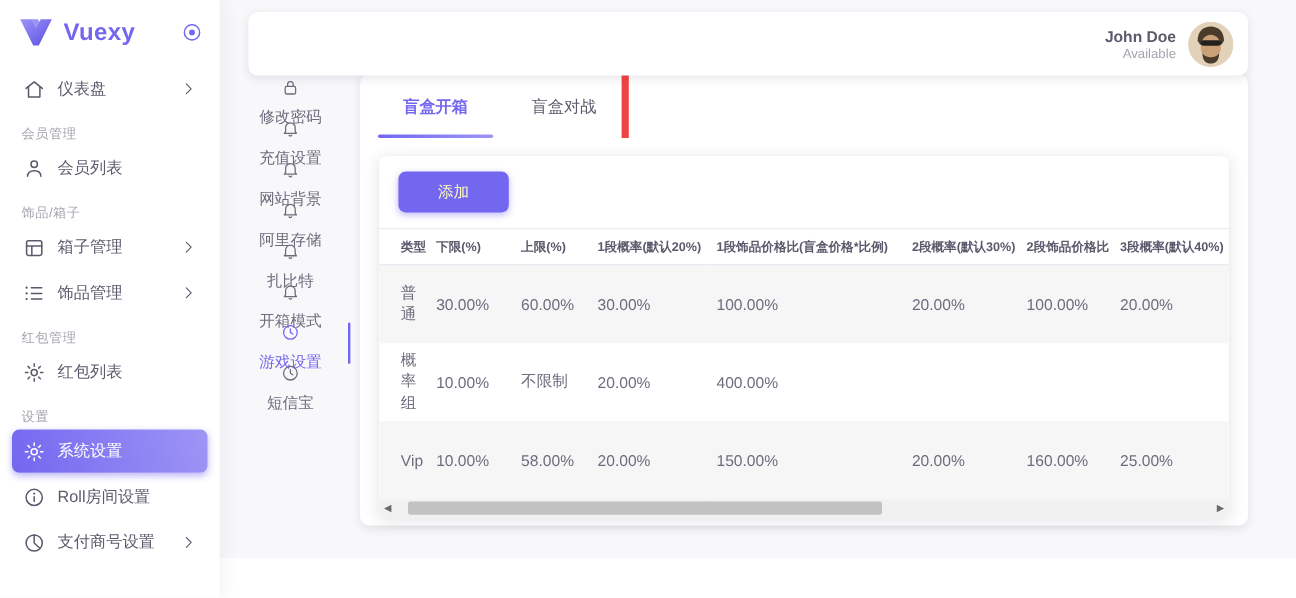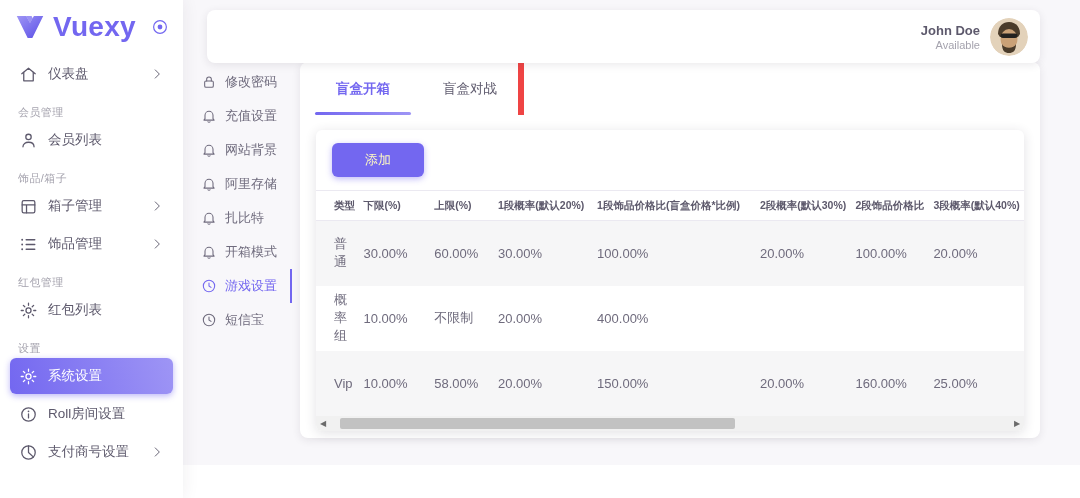--- a/index.html
+++ b/index.html
@@ -4,21 +4,21 @@
 <style>
   * { margin:0; padding:0; box-sizing:border-box; }
   html,body { width:1080px; height:498px; overflow:hidden; background:#fff;
     font-family:"Liberation Sans","DejaVu Sans",sans-serif; color:#5d596c; }
   .content-bg { position:absolute; left:183px; top:0; width:897px; height:465px; background:#f8f7fa; }
 
   
   .sidebar { position:absolute; left:0; top:0; width:183px; height:498px; background:#fff;
     box-shadow:0 0 16px rgba(47,43,61,.08); z-index:5; }
   .brand-row { height:54px; display:flex; align-items:center; padding:0 14px 0 16px; }
-  .brand-name { font-size:28px; font-weight:bold; color:#7367f0; margin-left:9px; letter-spacing:.3px; flex:1; }
+  .brand-name { font-size:20px; font-weight:bold; color:#7367f0; margin-left:9px; letter-spacing:.3px; flex:1; }
   .nav-item { height:36px; margin:2px 10px 0 10px; padding:0 8px; display:flex; align-items:center;
     border-radius:6px; font-size:13.5px; color:#5d596c; cursor:pointer; }
   .nav-item .ico { width:20px; height:20px; margin-right:10px; display:flex; align-items:center; justify-content:center; }
   .nav-item .lbl { flex:1; white-space:nowrap; }
   .nav-item .chev { width:15px; height:15px; color:#5d596c; }
   .nav-item.active { background:linear-gradient(72deg,#7367f0 0%,#9e95f5 100%); color:#fff;
     box-shadow:0 2px 6px rgba(115,103,240,.48); }
   .group-title { margin-top:12px; height:16px; line-height:16px; padding-left:18px;
     font-size:11px; color:#a5a3ae; letter-spacing:.4px; white-space:nowrap; }
   svg.stroke { fill:none; stroke:currentColor; stroke-width:1.6; stroke-linecap:round; stroke-linejoin:round; }
@@ -29,21 +29,21 @@
     display:flex; align-items:center; justify-content:flex-end; padding:0 12px; }
   .user-block { text-align:right; margin-right:10px; }
   .user-name { font-size:13px; font-weight:bold; color:#5d596c; }
   .user-status { font-size:11px; color:#a5a3ae; margin-top:1px; }
   .avatar { width:38px; height:38px; border-radius:50%; overflow:hidden; cursor:pointer;
     box-shadow:0 0 0 2px #fff; }
 
   
   .settings-menu { position:absolute; left:200px; top:65px; width:92px; z-index:3; }
   .smenu-item { height:34px; display:flex; align-items:center; gap:8px; font-size:13px;
-    color:#6f6b7d; cursor:pointer; border-right:2px solid transparent; padding-right:6px; }
+    color:#6f6b7d; cursor:pointer; border-right:2px solid transparent; padding-right:6px;flex-direction:column; }
   .smenu-item .ico { width:17px; height:17px; display:flex; align-items:center; justify-content:center; color:#6f6b7d; }
   .smenu-item.active { color:#7367f0; border-right-color:#7367f0; }
   .smenu-item.active .ico { color:#7367f0; }
 
   
   .main-card { position:absolute; left:300px; top:62px; width:740px; height:376px; background:#fff;
     border-radius:8px; box-shadow:0 2px 8px rgba(47,43,61,.10); z-index:2; }
   .tabs-row { display:flex; height:53px; padding-left:15px; }
   .tabs-wrap { display:flex; border-right:6px solid #ef4444;gap:11px; }
   .tab { padding:0 21px; display:flex; align-items:center; font-size:13.5px; color:#5d596c;

